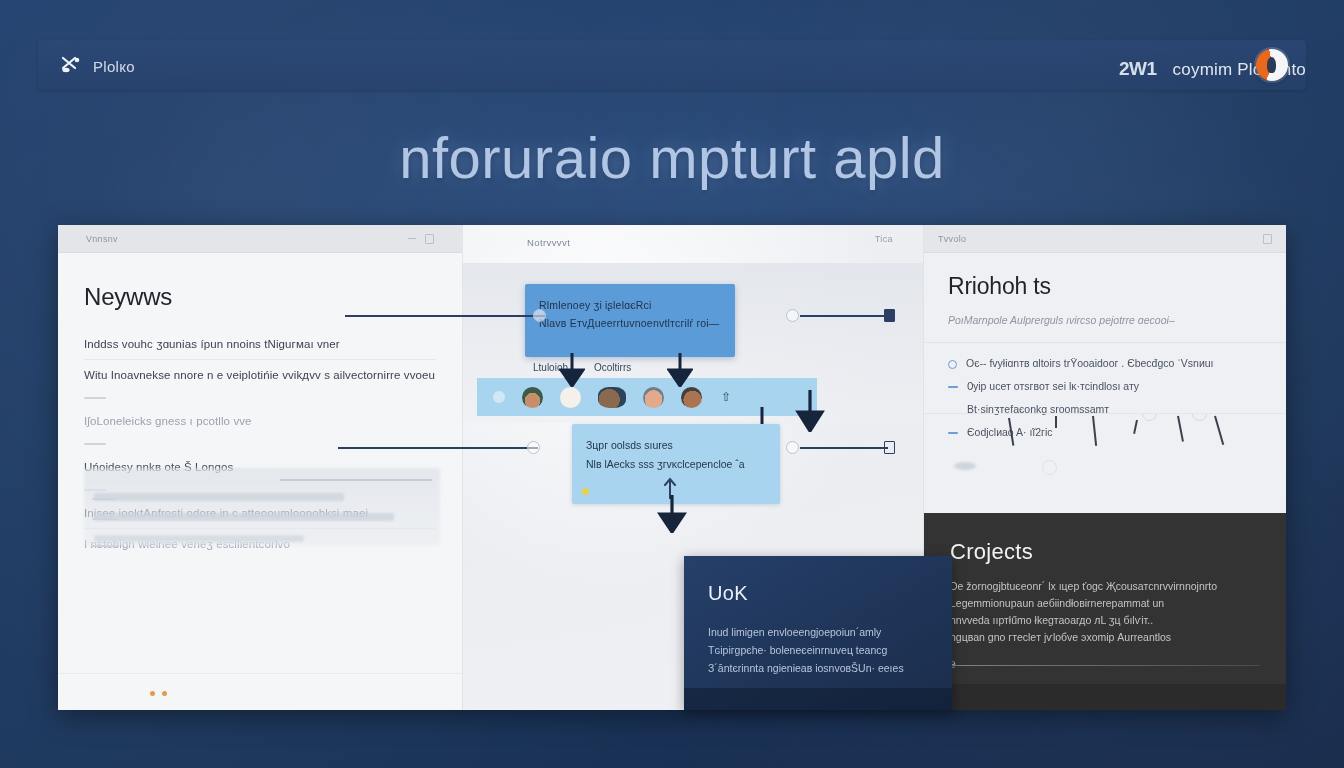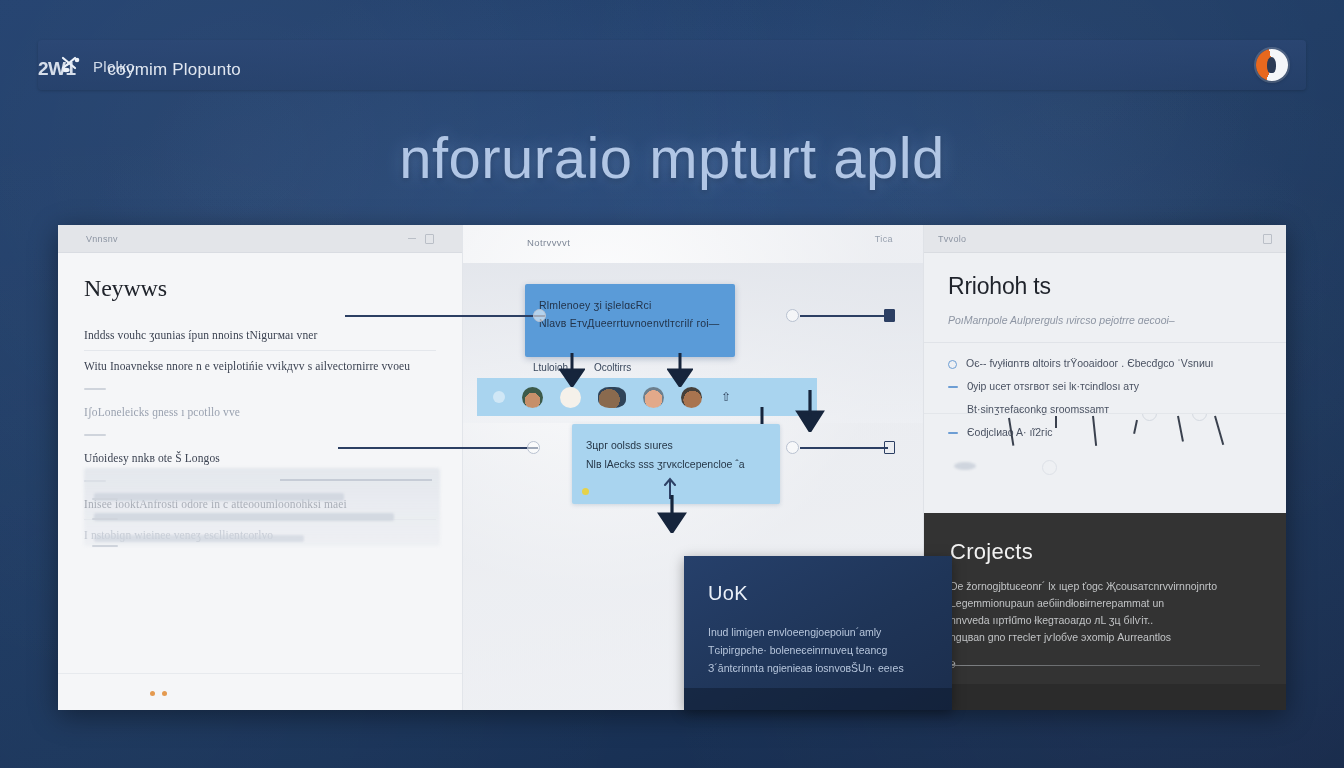--- a/index.html
+++ b/index.html
@@ -34,21 +34,21 @@
   }
   .brand{ display:flex; align-items:flex-end; gap:11px; margin-left:22px; }
   .brand-mark{ width:22px; height:20px; position:relative; }
   .brand-mark svg{ display:block; }
   .brand-text{
     color:#dfe7f3; font-size:15px; letter-spacing:0.3px;
     filter:blur(0.55px); opacity:0.92;
   }
   .topbar-center{
     position:absolute; left:0; right:0; top:18px;
-    display:flex; justify-content:flex-start; align-items:baseline; gap:32px;
+    display:flex; justify-content:flex-end; align-items:baseline; gap:16px;
     pointer-events:none;
   }
   .tc-logo{
     color:#e9eff8; font-size:19px; font-weight:600; letter-spacing:-0.5px;
     filter:blur(0.7px); opacity:0.9;
   }
   .tc-title{
     color:#eef3fa; font-size:17px; letter-spacing:0.2px;
     filter:blur(0.6px); opacity:0.93;
   }
@@ -95,21 +95,21 @@
     padding:0 28px; border-bottom:1px solid #d9dce2;
   }
   .chrome-label{
     font-size:9px; color:#8d95a3; filter:blur(0.5px); letter-spacing:0.3px;
   }
   .chrome-icons{ margin-left:auto; display:flex; gap:9px; align-items:center; opacity:0.45; }
   .chrome-ic{ width:9px; height:10px; }
   .chrome-ic.dash{ height:1.5px; width:8px; background:#8a92a0; align-self:center; }
   .chrome-ic.box{ border:1.4px solid #8a92a0; border-radius:1px; }
 
-  .panel-body{ padding:22px 26px 0 26px; position:relative;font-family:Liberation Serif, serif; }
+  .panel-body{ padding:30px 26px 0 26px; position:relative; }
   .panel-h1{
     font-size:24px; font-weight:500; color:#20242c; letter-spacing:-0.2px;
     filter:blur(0.45px); margin-bottom:18px;
   }
   .lp-row{
     font-size:11.5px; color:#3c4352; filter:blur(0.55px);
     padding:9px 0; letter-spacing:0.1px; white-space:nowrap; overflow:hidden;
   }
   .lp-row.muted{ color:#9aa2b0; }
   .lp-sep{ height:1px; background:#e4e7ec; margin:0 0 0 0; }

